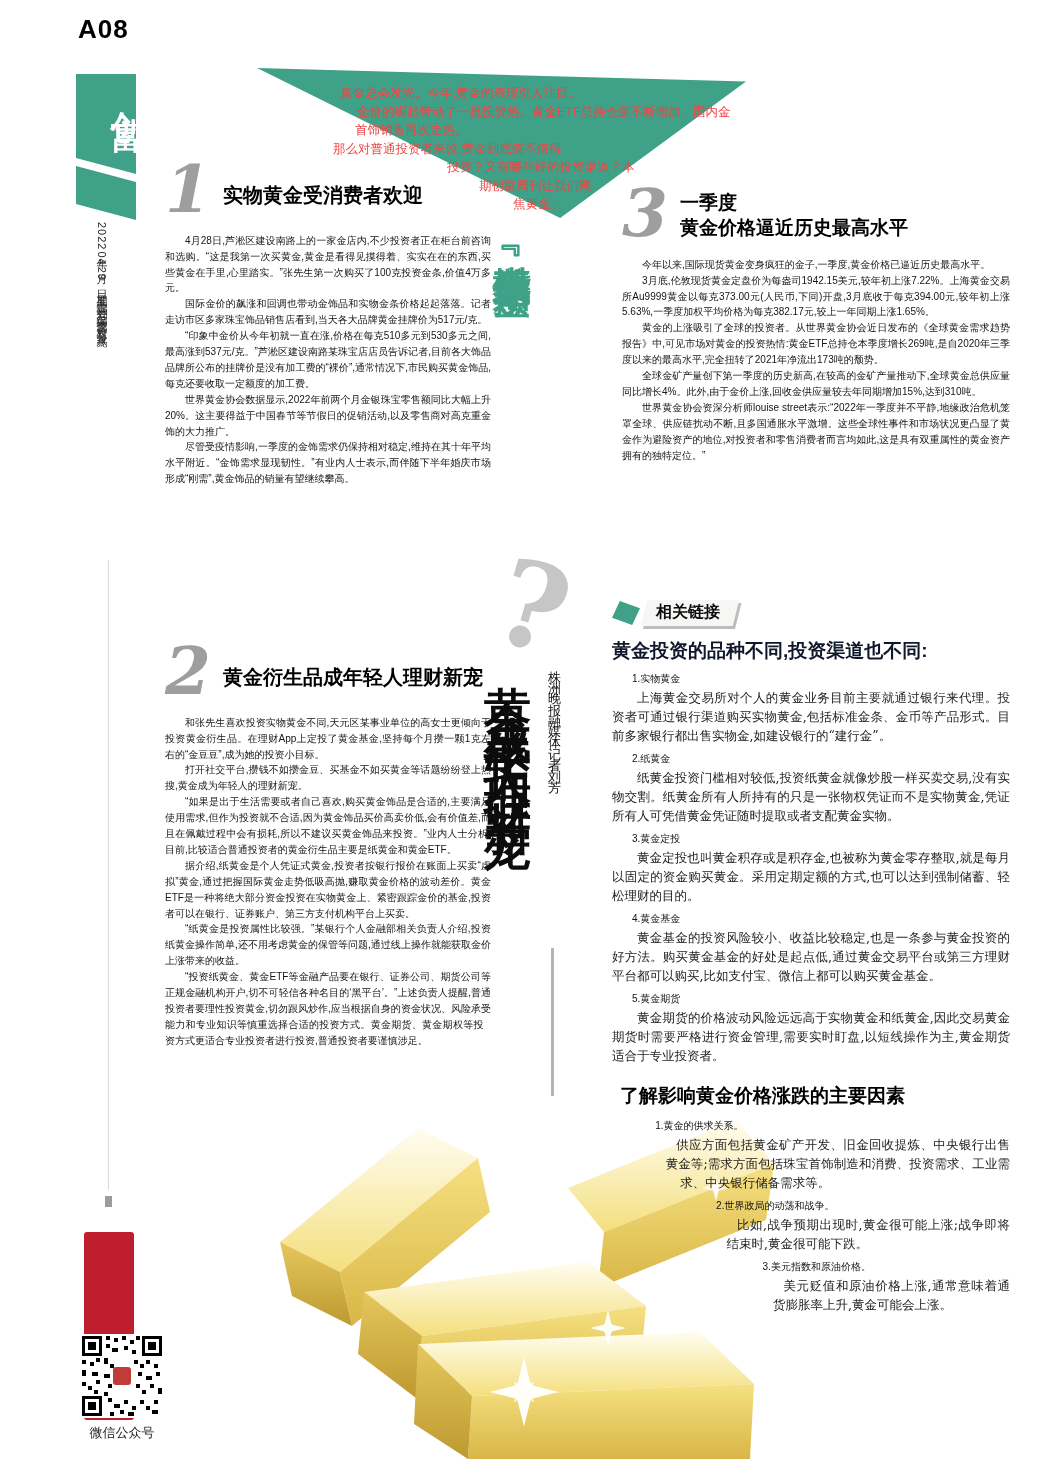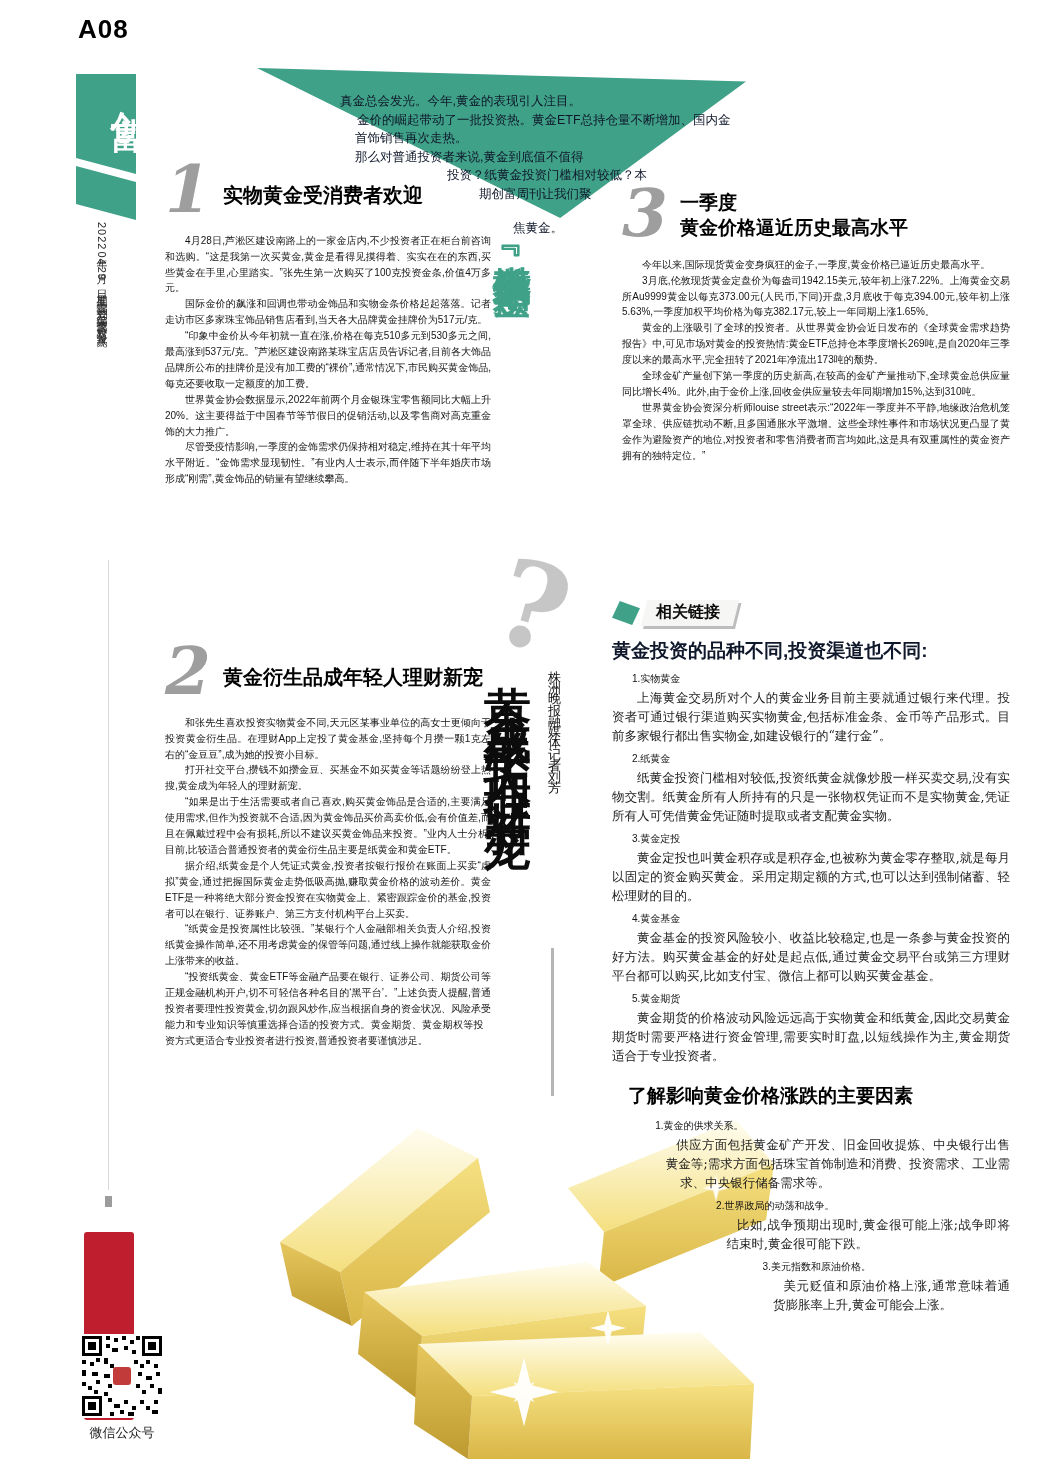--- a/index.html
+++ b/index.html
@@ -15,24 +15,24 @@
   .left-rule{position:absolute;left:108px;top:560px;width:1px;height:630px;background:#d9d9d9;z-index:1;}
   .left-tick{position:absolute;left:105px;top:1196px;width:7px;height:11px;background:#9c9c9c;z-index:1;}
   .masthead{position:absolute;left:84px;top:1232px;width:50px;height:188px;background:#bf1e2e;border-radius:3px;
         writing-mode:vertical-rl;text-align:center;color:#fff;font-family:"DejaVu Serif",serif;
         font-size:34px;font-weight:bold;letter-spacing:7px;padding-top:2px;box-sizing:border-box;z-index:3;}
   .qr{position:absolute;left:80px;top:1334px;width:84px;height:84px;z-index:3;}
   .qr-caption{position:absolute;left:72px;top:1424px;width:100px;text-align:center;font-size:13px;color:#222;z-index:3;}
   
   .intro-triangle{position:absolute;left:257px;top:68px;width:489px;height:150px;background:#3fa188;
         clip-path:polygon(0% 0%,100% 9%,62% 100%);z-index:2;}
-  .intro-text{position:absolute;left:257px;top:92px;width:489px;z-index:3;color:#0f172a;font-size:12.5px;line-height:18.5px;}
+  .intro-text{position:absolute;left:257px;top:84px;width:489px;z-index:3;color:#ef4444;font-size:12.5px;line-height:18.5px;}
   .intro-text div{white-space:nowrap;}
   .il1{margin-left:83px;}  .il2{margin-left:100px;} .il3{margin-left:98px;}
-  .il4{margin-left:98px;} .il5{margin-left:190px;} .il6{margin-left:222px;} .il7{margin-left:256px;margin-top:16px;}
+  .il4{margin-left:76px;} .il5{margin-left:190px;} .il6{margin-left:222px;} .il7{margin-left:256px;}
   
   .kicker{position:absolute;left:486px;top:233px;writing-mode:vertical-rl;font-size:38px;font-weight:800;
         letter-spacing:3px;color:#3fa188;z-index:3;}
   .qmark{position:absolute;left:498px;top:548px;font-size:118px;line-height:1;font-weight:bold;
         font-family:"DejaVu Serif",serif;color:#c6c6c6;transform:rotate(16deg);z-index:2;}
   .headline-main{position:absolute;left:477px;top:648px;writing-mode:vertical-rl;font-size:47px;font-weight:900;
         letter-spacing:15px;color:#0c0c0c;z-index:3;}
   .byline{position:absolute;left:545px;top:660px;writing-mode:vertical-rl;font-size:13px;letter-spacing:11px;color:#111;z-index:3;}
   .byline-rule{position:absolute;left:551px;top:948px;width:3px;height:148px;background:#b5b5b5;z-index:3;}
   
@@ -51,21 +51,21 @@
   
   .related{position:absolute;left:612px;top:600px;width:398px;z-index:3;}
   .tag-row{display:flex;align-items:center;}
   .tag-diamond{width:28px;height:24px;background:#3fa188;clip-path:polygon(28% 0%,100% 30%,72% 100%,0% 70%);margin-right:4px;}
   .tag-label{transform:skewX(-14deg);background:#f6f6f4;box-shadow:3px 3px 0 #bdbdbd;padding:2px 16px 3px 12px;}
   .tag-label span{display:inline-block;transform:skewX(14deg);font-size:16px;font-weight:700;color:#0d0d0d;}
   .related-headline{font-size:19px;font-weight:800;margin:12px 0 8px;color:#0f172a;}
   .item-title{font-size:10px;color:#111;text-indent:2em;margin:7px 0 2px;}
   .item-body{font-family:"DejaVu Serif",serif;font-size:12.5px;line-height:19px;text-align:justify;
         text-indent:2em;color:#1d1d1d;margin:0;}
-  .factors-headline{font-size:19px;font-weight:800;margin:18px 16px 10px;color:#000;}
+  .factors-headline{font-size:19px;font-weight:800;margin:18px 8px 10px;color:#000;}
   .spacer-l{float:left;width:255px;height:335px;shape-outside:polygon(0% 0%,100% 100%,0% 100%);shape-margin:10px;}
   
   .gold{position:absolute;left:268px;top:1092px;width:512px;height:367px;z-index:1;}
 </style>
 </head>
 <body>
 
 <div id="page">
 
   <div class="page-number">A08</div>
@@ -143,21 +143,21 @@
     <rect x="33" y="33" width="18" height="18" rx="3" fill="#c23b3b"></rect>
   </svg>
   <div class="qr-caption">微信公众号</div>
 
   <div class="intro-triangle"></div>
   <div class="intro-text">
     <div class="il1">真金总会发光。今年,黄金的表现引人注目。</div>
     <div class="il2">金价的崛起带动了一批投资热。黄金ETF总持仓量不断增加、国内金</div>
     <div class="il3">首饰销售再次走热。</div>
     <div class="il4">那么对普通投资者来说,黄金到底值不值得</div>
-    <div class="il5">投资？纸黄金投资门槛相对较低？本</div>
+    <div class="il5">投资？又有哪些好的投资渠道？本</div>
     <div class="il6">期创富周刊让我们聚</div>
     <div class="il7">焦黄金。</div>
   </div>
 
   <div class="kicker">『攒钱不如攒金』</div>
   <div class="qmark">?</div>
   <div class="headline-main">黄金成年轻人理财新宠</div>
   <div class="byline">株洲晚报融媒体记者刘芳</div>
   <div class="byline-rule"></div>
 

